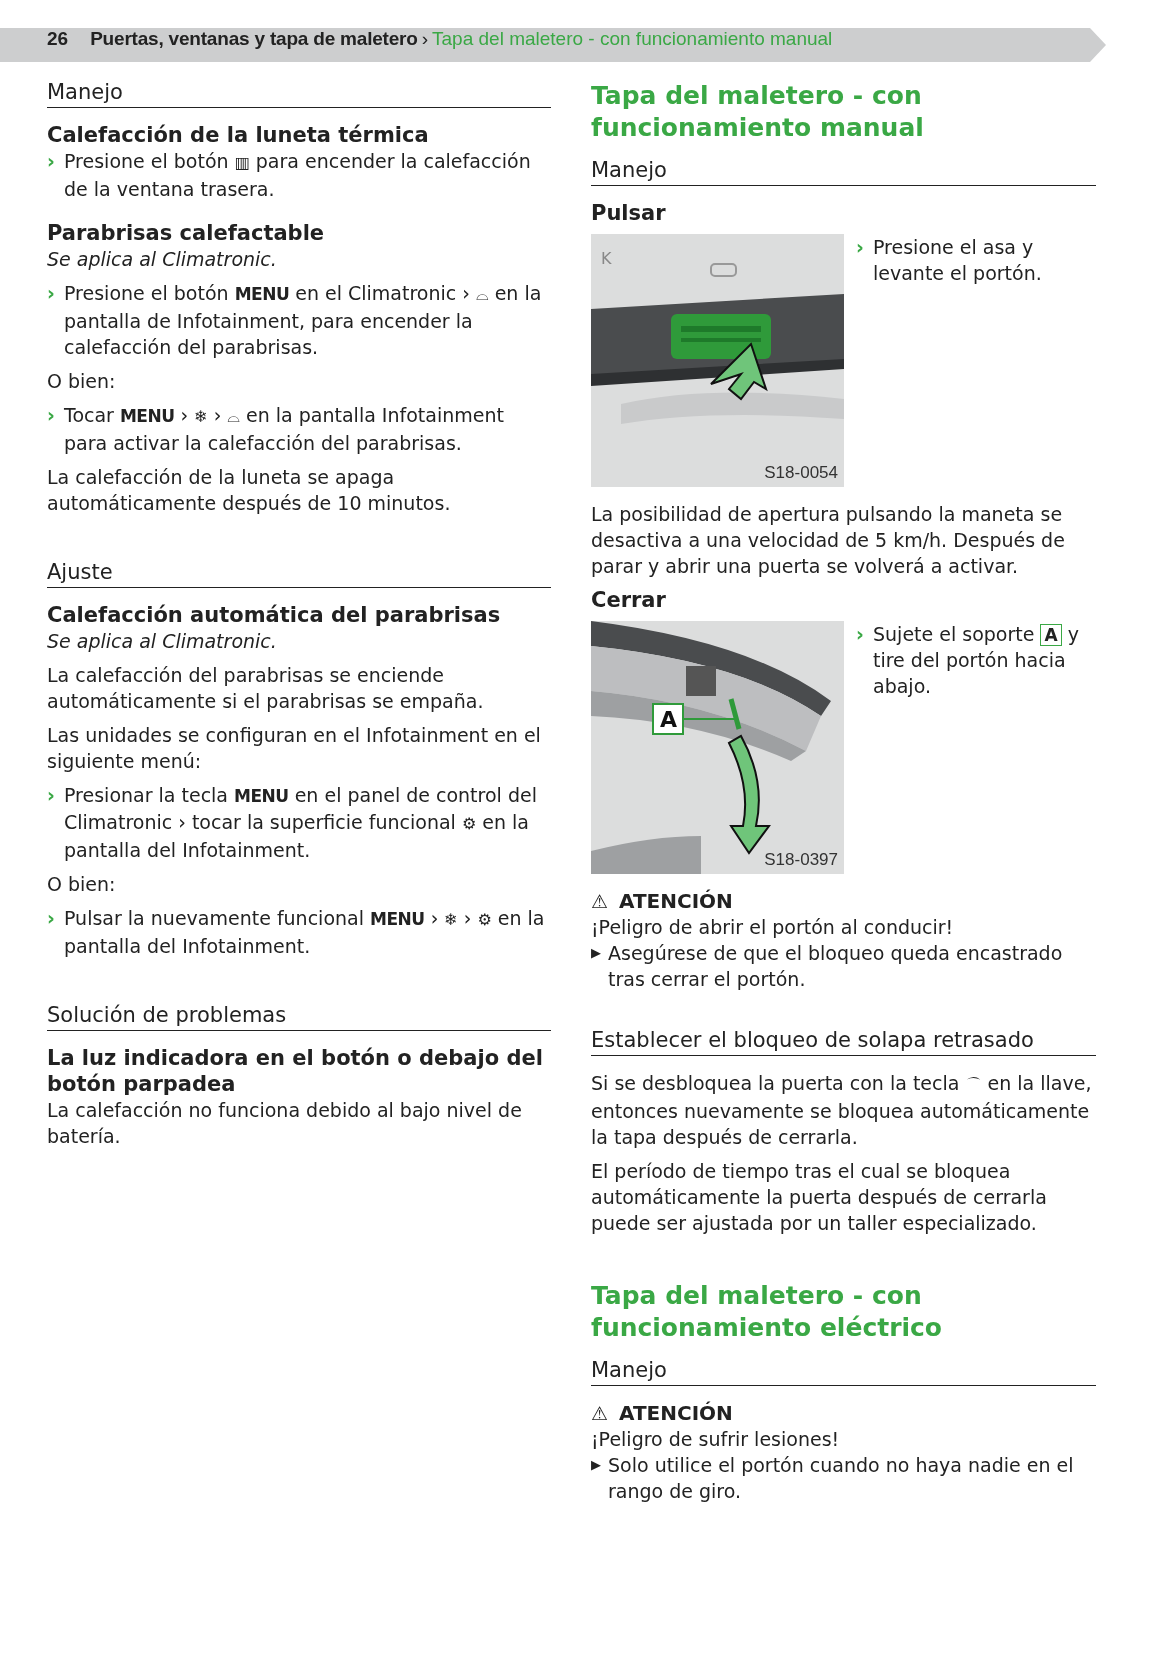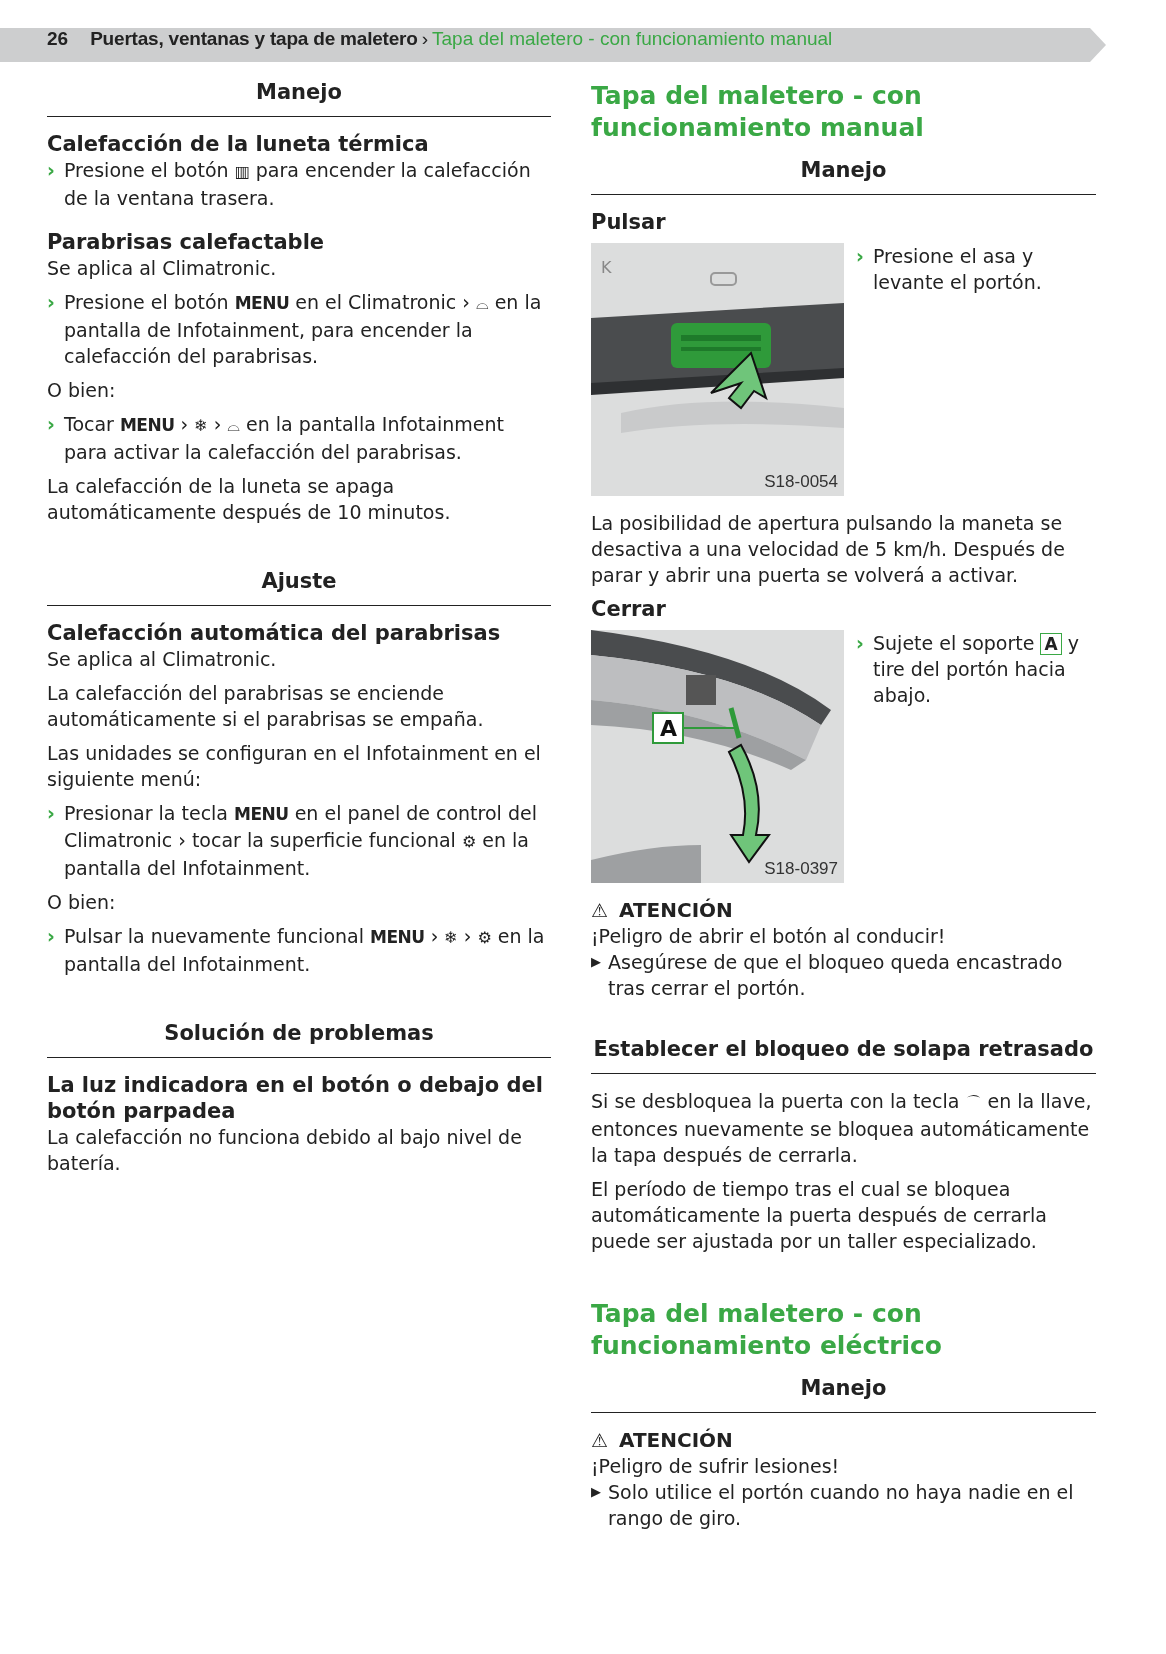--- a/index.html
+++ b/index.html
@@ -10,24 +10,24 @@
   .header::after { content: ""; position: absolute; right: -16px; top: 0;
             border-top: 17px solid transparent; border-bottom: 17px solid transparent;
             border-left: 16px solid #cdcecf; }
   .header .pg { font-weight: bold; font-size: 19px; margin-left: 47px; margin-right: 22px; font-family: "Liberation Sans", sans-serif; }
   .header .chap { font-weight: bold; font-size: 19px; font-family: "Liberation Sans", sans-serif; letter-spacing: -0.2px; }
   .header .sep { font-size: 19px; margin: 0 4px; font-family: "Liberation Sans", sans-serif; }
   .header .sub { color: #3aa845; font-size: 19px; font-family: "Liberation Sans", sans-serif; }
   .col { position: absolute; top: 80px; }
   .col.left { left: 47px; width: 504px; }
   .col.right { left: 591px; width: 505px; }
-  .h2 { font-weight: bold; font-size: 21px; padding-bottom: 12px; border-bottom: 1.5px solid #222; margin: 0 0 14px 0; text-align: center; }
+  .h2 { font-weight: normal; font-size: 21px; padding-bottom: 3px; border-bottom: 1.5px solid #222; margin: 0 0 14px 0; }
   .h1 { color: #3aa845; font-weight: bold; font-size: 25px; line-height: 32px; margin: 0 0 14px 0; }
   .h3 { font-weight: bold; font-size: 21px; margin: 0; line-height: 26px; }
-  .it { font-size: 19px; line-height: 26px; margin: 0 0 8px 0; }
+  .it { font-style: italic; font-size: 19px; line-height: 26px; margin: 0 0 8px 0; }
   .p { font-size: 19px; line-height: 26px; margin: 0 0 8px 0; }
   .step { font-size: 19px; line-height: 26px; margin: 0 0 8px 0; padding-left: 17px; position: relative; }
   .step .chev { position: absolute; left: 0; top: 0; color: #3aa845; font-weight: bold; }
   .bullet { font-size: 19px; line-height: 26px; padding-left: 17px; position: relative; margin: 0; }
   .bullet .tri { position: absolute; left: 0; top: 0; font-size: 13px; }
   .menu { font-weight: bold; font-family: "DejaVu Sans", sans-serif; font-size: 17px; letter-spacing: -0.5px; }
   .gap-lg { height: 36px; }
   .fig-row { display: flex; gap: 12px; margin-bottom: 14px; }
   .fig { width: 253px; height: 253px; background: #d7d8d9; position: relative; flex: none; }
   .fig .code { position: absolute; right: 6px; bottom: 4px; font-size: 17px; color: #333; font-family: Liberation Sans, sans-serif; }
@@ -169,21 +169,21 @@
         <span class="boxA">A</span>
         <span>y tire del portón hacia abajo.</span>
       </div>
     </div>
   </div>
 
   <div class="warn-title">
     <span class="warn-icon">⚠</span>
     <span>ATENCIÓN</span>
   </div>
-  <div class="p" style="margin:0">¡Peligro de abrir el botón al conducir!</div>
+  <div class="p" style="margin:0">¡Peligro de abrir el portón al conducir!</div>
   <div class="bullet">
     <span class="tri">▶</span>
     <span>Asegúrese de que el bloqueo queda encastrado tras cerrar el portón.</span>
   </div>
 
   <div class="gap-lg"></div>
   <div class="h2">Establecer el bloqueo de solapa retrasado</div>
   <div class="p">
     <span>Si se desbloquea la puerta con la tecla</span>
     <span class="icon-inline">⌒</span>

